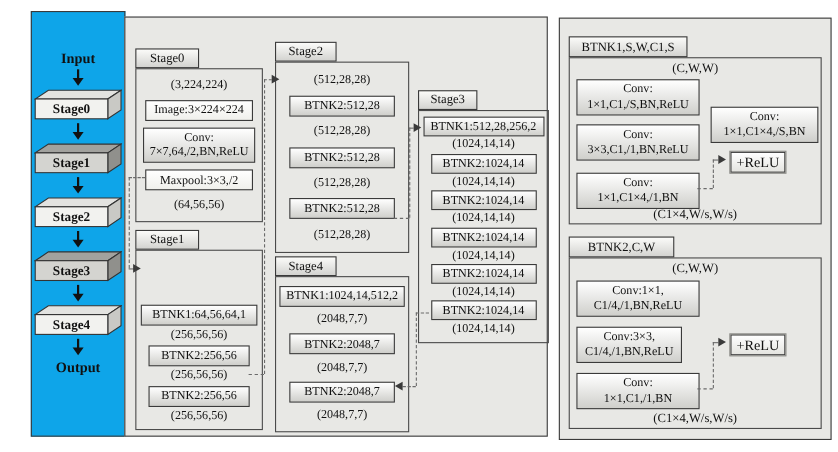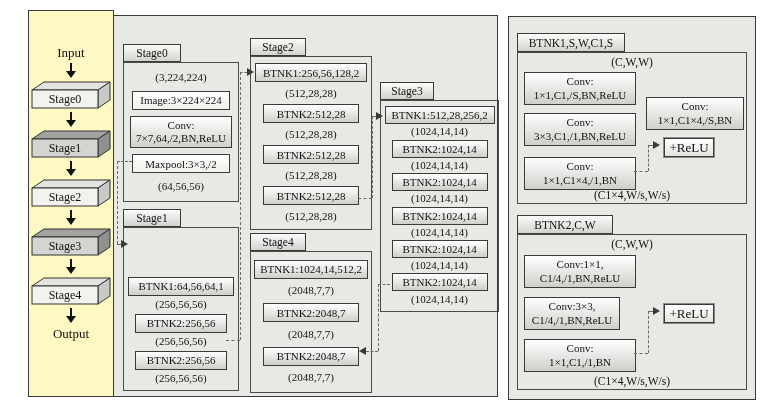--- a/index.html
+++ b/index.html
@@ -1,19 +1,19 @@
 <!DOCTYPE html>
 <html><head>
 <meta charset="utf-8">
 <style>
   html,body{margin:0;padding:0;background:#ffffff;}
   #root{position:relative;width:762px;height:411px;background:#ffffff;
         font-family:"Liberation Serif","DejaVu Serif",serif;color:#111;overflow:hidden;}
   .panel{position:absolute;border:1.5px solid #3a3a3a;box-sizing:border-box;}
-  .panel.white{background:#fef9c3;}
+  .panel.white{background:#0ea5e9;font-weight:bold;}
   .panel.gray{background:#e8e8e5;}
 
   
   #overview{left:28px;top:10px;width:86px;height:387px;display:flex;flex-direction:column;
             align-items:center;padding-top:34px;gap:3px;}
   .flow-text{font-size:13px;line-height:15px;}
   .varrow{position:relative;width:14px;height:15px;}
   .varrow .shaft{position:absolute;left:6px;top:0;width:2px;height:9px;background:#111;}
   .varrow .head{position:absolute;left:2px;top:8px;width:0;height:0;
                 border-left:5px solid transparent;border-right:5px solid transparent;
@@ -164,21 +164,20 @@
       <div class="bar" style="width:106px;margin-top:44px;">BTNK1:64,56,64,1</div>
       <div class="dim">(256,56,56)</div>
       <div class="bar" style="width:92px;">BTNK2:256,56</div>
       <div class="dim">(256,56,56)</div>
       <div class="bar" style="width:92px;">BTNK2:256,56</div>
       <div class="dim">(256,56,56)</div>
     </div>
 
     <div class="tab" style="left:136px;top:22px;width:56px;height:18px;">Stage2</div>
     <div class="stage-box" style="left:136px;top:40px;width:122px;height:174px;">
-      <div class="bar" style="width:112px;">BTNK1:256,56,128,2</div>
       <div class="dim">(512,28,28)</div>
       <div class="bar" style="width:96px;">BTNK2:512,28</div>
       <div class="dim">(512,28,28)</div>
       <div class="bar" style="width:96px;">BTNK2:512,28</div>
       <div class="dim">(512,28,28)</div>
       <div class="bar" style="width:96px;">BTNK2:512,28</div>
       <div class="dim">(512,28,28)</div>
     </div>
 
     <div class="tab" style="left:136px;top:217px;width:56px;height:18px;">Stage4</div>

